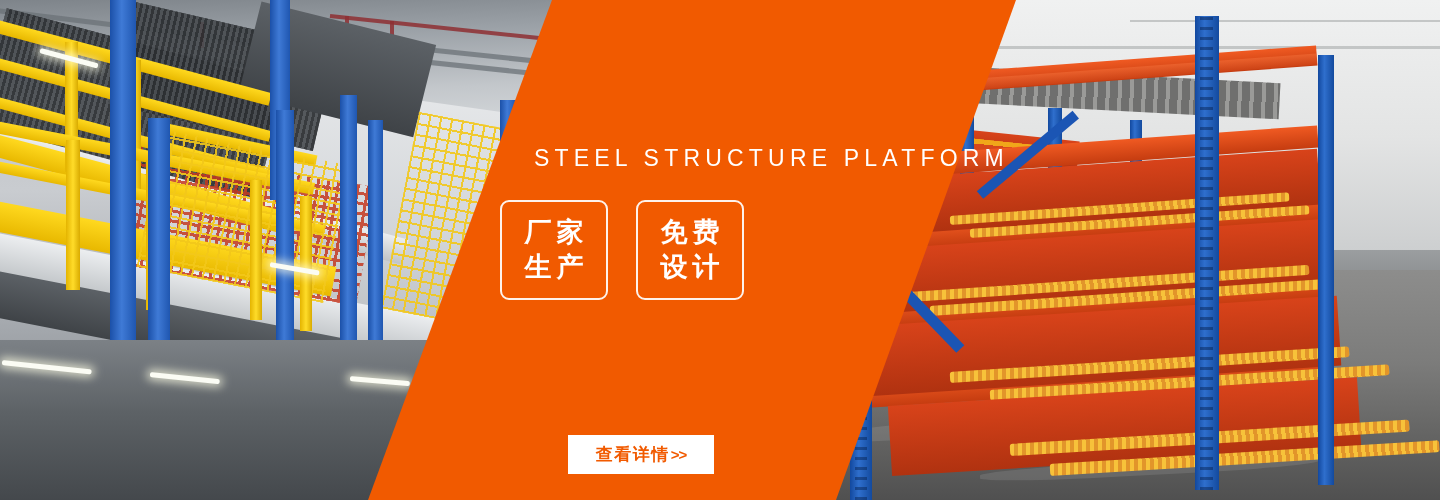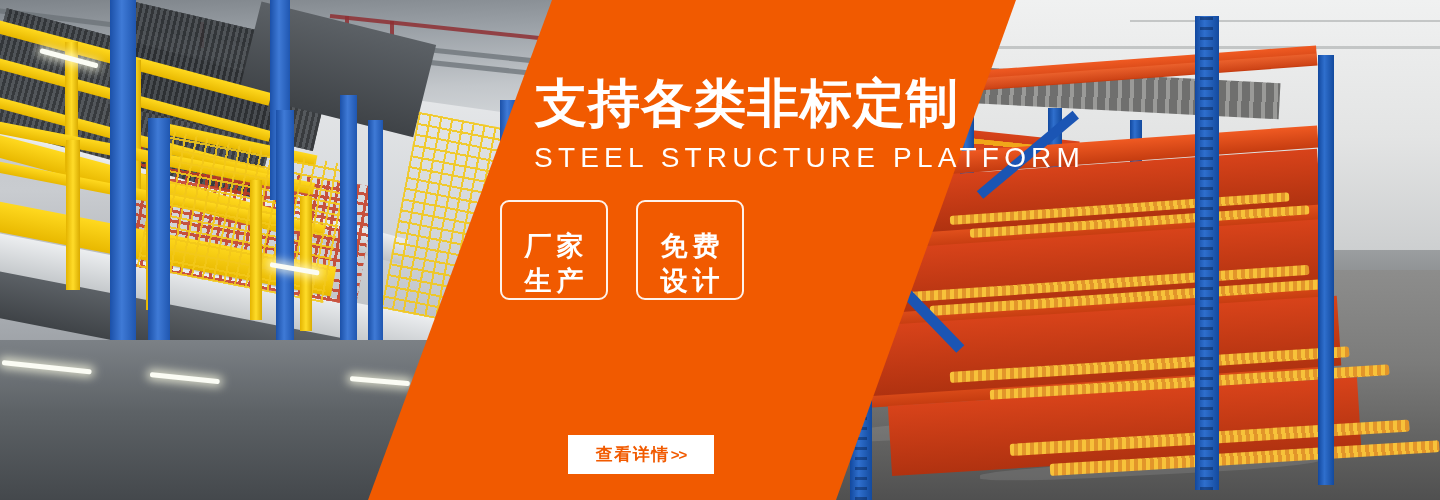--- a/index.html
+++ b/index.html
@@ -98,32 +98,32 @@
 
   .content{ position:absolute; left:0; top:0; width:1440px; height:500px; }
 
   .title{
     position:absolute; left:535px; top:74px; width:430px;
     font-size:52px; line-height:58px; font-weight:bold; color:#ffffff;
     letter-spacing:1px; white-space:nowrap;
   }
   .subtitle{
     position:absolute; left:534px; top:144px; width:400px;
-    font-size:28px; line-height:28px; color:#ffffff; letter-spacing:5.2px;
+    font-size:23px; line-height:28px; color:#ffffff; letter-spacing:5.2px;
     white-space:nowrap; font-weight:400;
   }
 
   .badges{
     position:absolute; left:500px; top:200px; width:380px; height:100px;
     display:flex; gap:28px;
   }
   .badge{
     width:108px; height:100px; border:2px solid rgba(255,255,255,.92);
     border-radius:9px; color:#fff; display:flex; flex-direction:column;
-    align-items:center; justify-content:flex-end; gap:2px;
+    align-items:center; justify-content:center; gap:2px;
   }
   .badge span{ font-size:27px; line-height:33px; font-weight:bold; letter-spacing:5px; text-indent:5px; }
 
   .lorem{
     position:absolute; left:470px; top:311px; width:440px;
     text-align:center; color:rgba(255,255,255,.58);
     font-size:8.6px; line-height:12.6px; letter-spacing:1.25px;
   }
 
   .cta{
@@ -256,21 +256,20 @@
     <div class="pr-perf" style="left:400px;top:16px;width:13px;height:474px;opacity:.55;"></div>
     <div class="pr-upright" style="left:518px;top:55px;width:16px;height:430px;"></div>
     <div class="pr-diag" style="left:70px;top:250px;width:130px;height:11px;transform:rotate(46deg);"></div>
     <div class="pr-diag" style="left:180px;top:190px;width:125px;height:10px;transform:rotate(-40deg);"></div>
   </div>
 
   <div class="orange-panel"></div>
 
   <div class="content">
 
-    <div class="title">支持各类非标定制</div>
     <div class="subtitle">STEEL STRUCTURE PLATFORM</div>
 
     <div class="badges">
       <div class="badge">
         <span>厂家</span>
         <span>生产</span>
       </div>
       <div class="badge">
         <span>免费</span>
         <span>设计</span>

